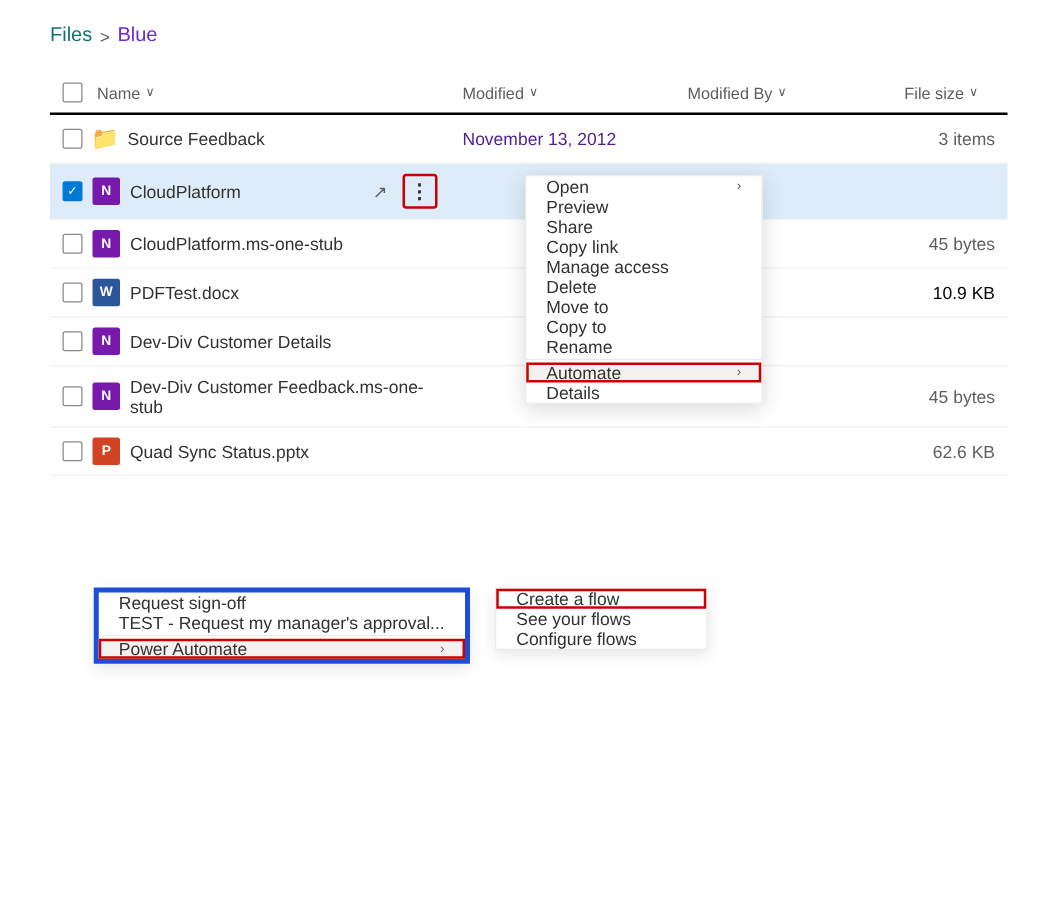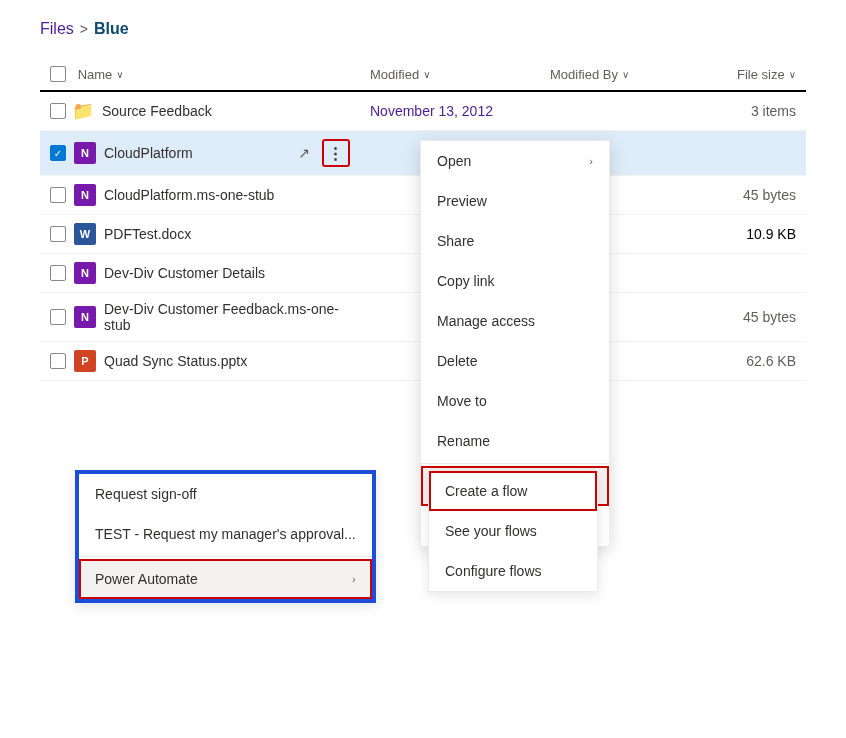--- a/index.html
+++ b/index.html
@@ -23,22 +23,22 @@
       gap: 6px;
       font-size: 16px;
       color: #0078d4;
       margin-bottom: 20px;
     }
     .breadcrumb .separator {
       color: #605e5c;
       font-size: 14px;
     }
     .breadcrumb .current {
-      color: #0c4a6e;
-      font-weight: 700;
+      color: #6d28d9;
+      font-weight: 400;
       text-align: center;
     }
 
     .file-table {
       width: 100%;
       border-collapse: collapse;
     }
     .file-table thead tr {
       border-bottom: 2px solid #000000;
     }
@@ -154,21 +154,21 @@
       position: absolute;
       background: #fff;
       border: 1px solid #edebe9;
       box-shadow: 0 4px 16px rgba(0,0,0,0.15);
       min-width: 190px;
       z-index: 100;
       top: 140px;
       left: 420px;
     }
     .context-menu-item {
-      padding: 12px 16px;
+      padding: 0 16px;
       cursor: pointer;
       display: flex;
       align-items: center;
       justify-content: space-between;
       font-size: 14px;
       color: #323130;
     }
     .context-menu-item .submenu-arrow {
       color: #605e5c;
       font-size: 11px;
@@ -204,36 +204,36 @@
 
     
     .sub-panel-right {
       position: absolute;
       background: #fff;
       border: 1px solid #edebe9;
       box-shadow: 0 4px 12px rgba(0,0,0,0.1);
       min-width: 170px;
       z-index: 102;
       top: 470px;
-      left: 428px;
+      left: 396px;
     }
     .sub-panel-right .context-menu-item.highlighted {
       outline: 2px solid #cc0000;
       outline-offset: -2px;
     }
 
     .date-col { color: #4c1d95; }
   </style>
 </head>
 <body>
 
 <div class="page-wrapper">
 
   <div class="breadcrumb">
-    <span style="color:#4c1d95; cursor:pointer;">Files</span>
+    <span style="color:#0f766e; cursor:pointer;">Files</span>
     <span class="separator">&gt;</span>
     <span class="current">Blue</span>
   </div>
 
   <table class="file-table">
     <thead>
       <tr>
         <th class="name-col">
           <div class="col-header-inner">
             <span style="width:16px; height:16px; display:inline-block; border:1px solid #8a8886; border-radius:2px; vertical-align:middle;"></span>
@@ -247,21 +247,21 @@
             <span class="sort-arrow">∨</span>
           </div>
         </th>
         <th class="modified-by-col">
           <div class="col-header-inner">
             <span>Modified By</span>
             <span class="sort-arrow">∨</span>
           </div>
         </th>
         <th class="size-col">
-          <div class="col-header-inner" style="justify-content:flex-end;">
+          <div class="col-header-inner" style="justify-content:center;">
             <span>File size</span>
             <span class="sort-arrow">∨</span>
           </div>
         </th>
       </tr>
     </thead>
     <tbody>
 
       <tr>
         <td>
@@ -377,20 +377,23 @@
     <div class="context-menu-item">
       <span>Manage access</span>
     </div>
     <div class="context-menu-item">
       <span>Delete</span>
     </div>
     <div class="context-menu-item">
       <span>Move to</span>
     </div>
     <div class="context-menu-item">
+      <span>Copy to</span>
+    </div>
+    <div class="context-menu-item">
       <span>Rename</span>
     </div>
     <div class="context-menu-divider"></div>
     <div class="context-menu-item highlighted active">
       <span>Automate</span>
       <span class="submenu-arrow">›</span>
     </div>
     <div class="context-menu-item">
       <span>Details</span>
     </div>

